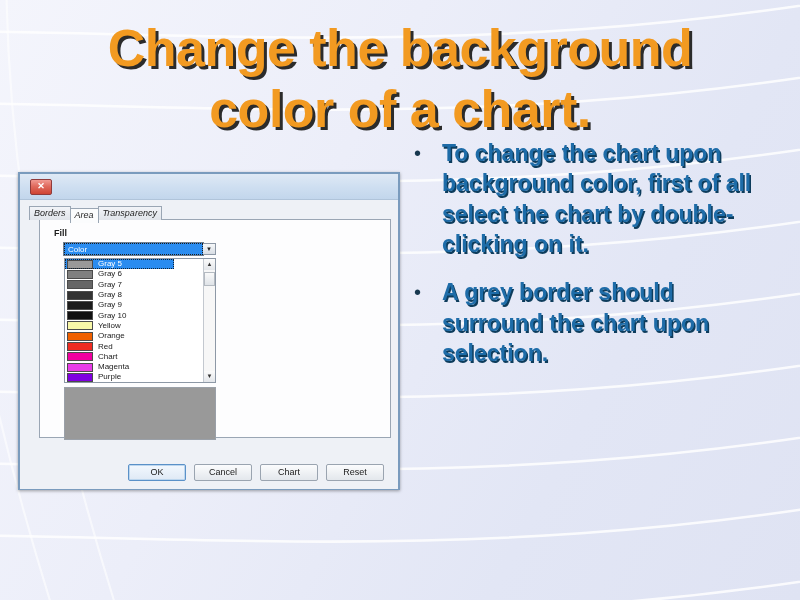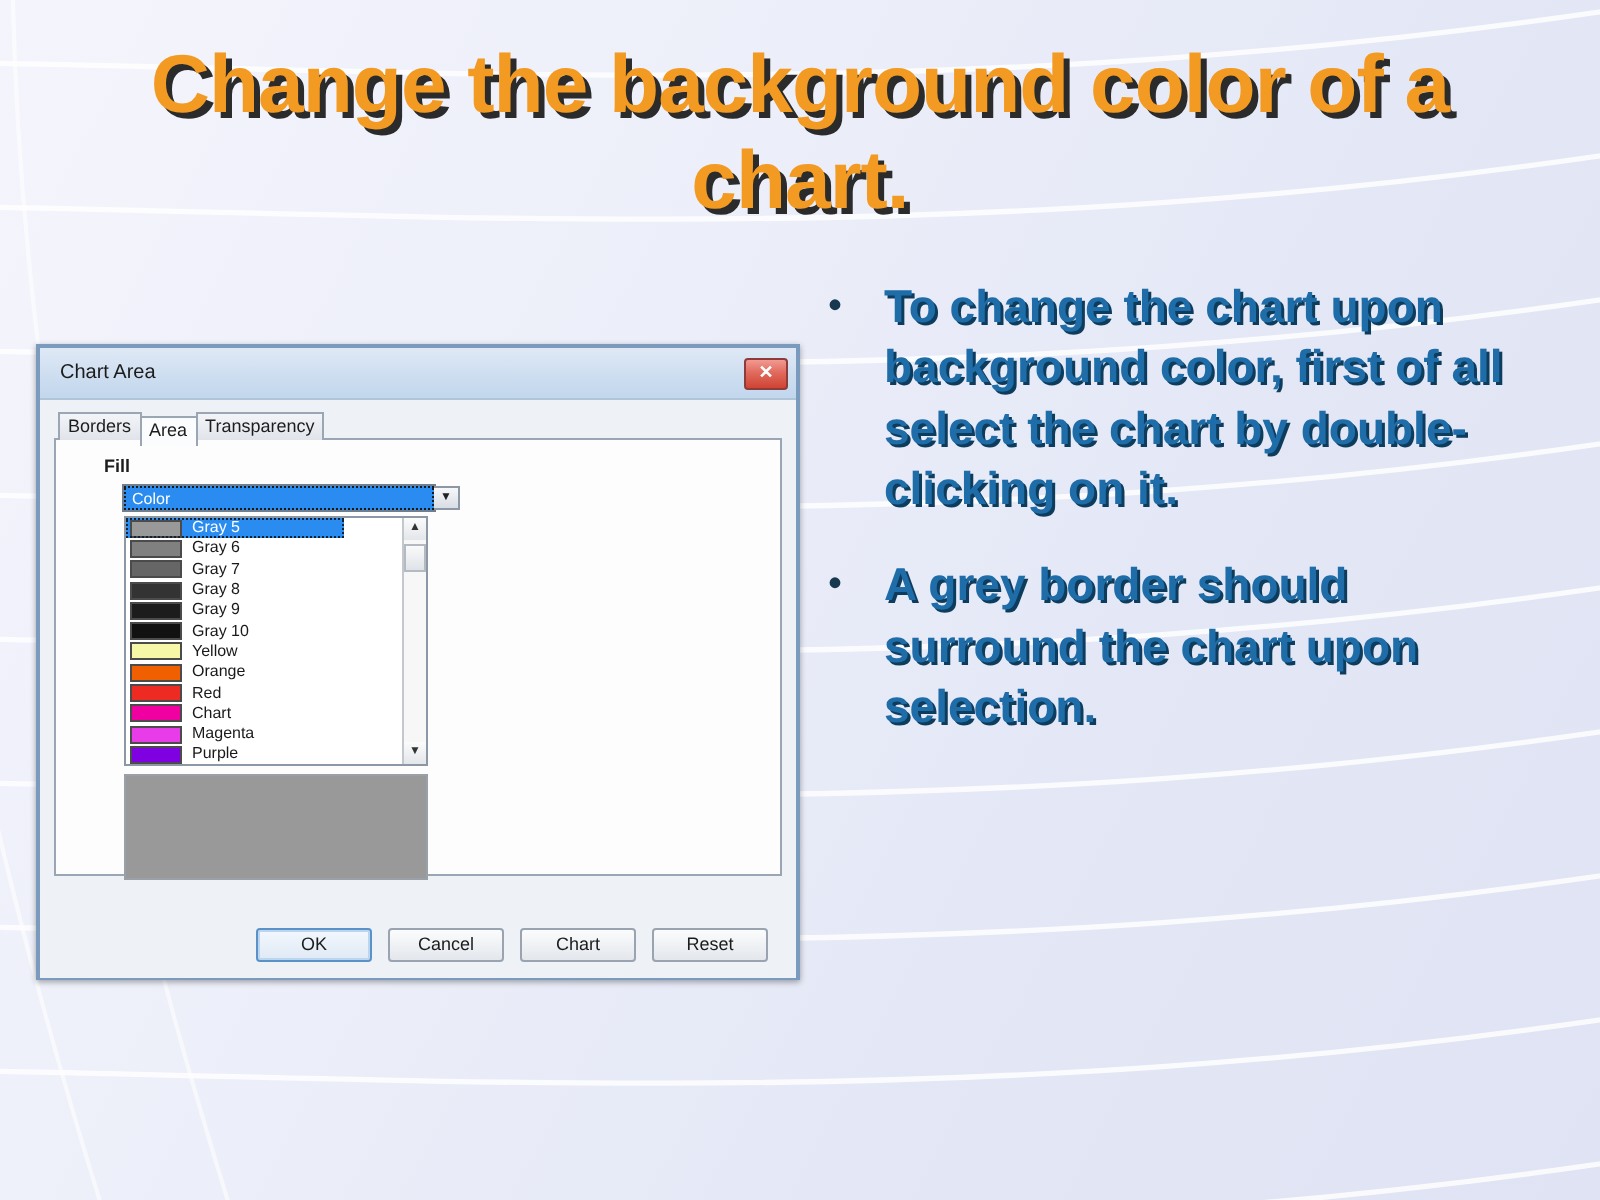--- a/index.html
+++ b/index.html
@@ -23,21 +23,21 @@
     pointer-events: none;
   }
   .arcs svg { width: 100%; height: 100%; display: block; }
 
   
   #title {
     position: absolute;
     left: 40px; top: 18px;
     width: 720px;
     text-align: center;
-    font-size: 41px;
+    font-size: 52px;
     font-weight: bold;
     line-height: 1.18;
     color: #F29A21;
     text-shadow: 3px 3px 0 #2b2b2b;
     letter-spacing: -0.5px;
   }
 
   
   #bullets {
     position: absolute;
@@ -122,49 +122,51 @@
   .tab {
     font-size: 9px;
     padding: 1px 4px 1px 4px;
     border: 1px solid #9aa6b4;
     border-bottom: none;
     background: linear-gradient(180deg,#f2f4f8,#e0e4ea);
     margin-right: -1px;
     color: #1d1d1d;
     cursor: pointer;
     line-height: 11px;
+    font-style: italic;
   }
   .tab.active {
     background: #fbfcfd;
     position: relative;
     top: 3px;
     padding-bottom: 2px;
     border-color: #9aa6b4;
   }
 
   .tabpage {
     position: relative;
     margin-top: -1px;
     height: 219px;
     background: #fdfdfe;
     border: 1px solid #9aa6b4;
     box-sizing: border-box;
-    padding: 7px 22px;
+    padding: 7px 12px;
+    margin-left: 12px;
   }
 
   .fill-label {
     font-size: 9px;
     font-weight: bold;
     margin: 1px 0 5px 2px;
   }
 
   
   .combo-row {
     margin-left: 12px;
-    width: 168px;
+    width: 152px;
     display: flex;
     height: 12px;
   }
   .combo-value {
     flex: 1;
     background: #2a8cf0;
     color: #ffffff;
     font-size: 8px;
     line-height: 12px;
     padding-left: 3px;
@@ -329,21 +331,20 @@
     </div>
     <div class="bullet-item">
       <div class="bullet-dot">•</div>
       <div class="bullet-text">A grey border should surround the chart upon selection.</div>
     </div>
   </div>
 
   <div id="dialog">
 
     <div class="dlg-titlebar">
-      <div class="dlg-title">Chart Area</div>
       <div class="close-btn">✕</div>
     </div>
 
     <div class="dlg-body">
 
       <div class="tabstrip">
         <div class="tab">Borders</div>
         <div class="tab active">Area</div>
         <div class="tab">Transparency</div>
       </div>

